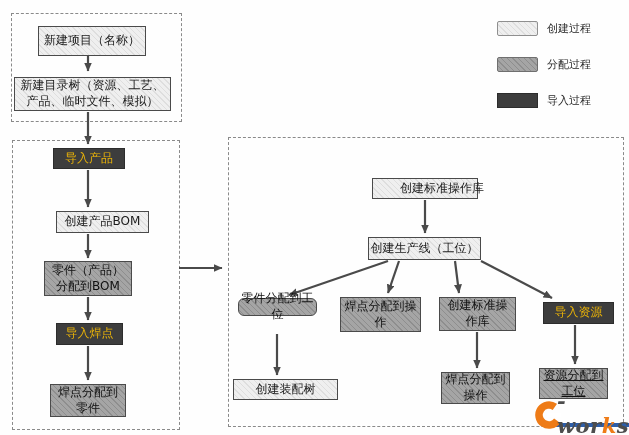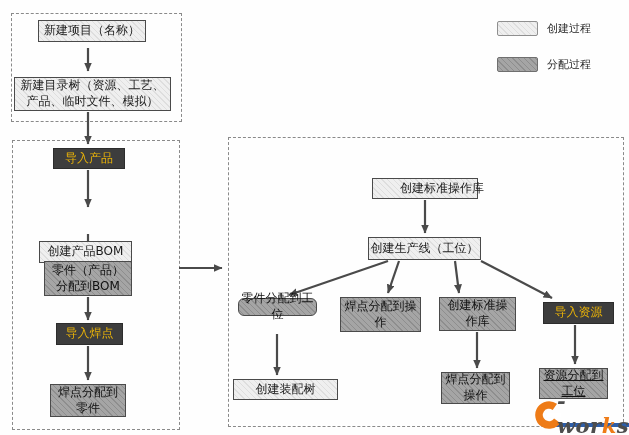--- a/index.html
+++ b/index.html
@@ -72,25 +72,25 @@
       <line x1="388" y1="261" x2="289" y2="295" marker-end="url(#ah)"></line>
       <line x1="399" y1="261" x2="388" y2="293" marker-end="url(#ah)"></line>
       <line x1="455" y1="261" x2="459" y2="293" marker-end="url(#ah)"></line>
       <line x1="481" y1="261" x2="552" y2="298" marker-end="url(#ah)"></line>
       <line x1="277" y1="334" x2="277" y2="375" marker-end="url(#ah)"></line>
       <line x1="477" y1="332" x2="477" y2="368" marker-end="url(#ah)"></line>
       <line x1="575" y1="325" x2="575" y2="364" marker-end="url(#ah)"></line>
     </g>
   </svg>
 
-  <div class="node create nowrap" style="left:38px;top:20px;width:108px;height:22px;">新建项目（名称）</div>
+  <div class="node create nowrap" style="left:38px;top:26px;width:108px;height:30px;">新建项目（名称）</div>
   <div class="node create" style="left:14px;top:77px;width:157px;height:34px;">新建目录树（资源、工艺、产品、临时文件、模拟）</div>
 
   <div class="node import nowrap" style="left:53px;top:148px;width:72px;height:21px;">导入产品</div>
-  <div class="node create nowrap" style="left:39px;top:211px;width:93px;height:22px;margin-top:30px;">创建产品BOM</div>
+  <div class="node create nowrap" style="left:56px;top:211px;width:93px;height:22px;">创建产品BOM</div>
   <div class="node assign" style="left:44px;top:261px;width:88px;height:35px;">零件（产品）分配到BOM</div>
   <div class="node import nowrap" style="left:56px;top:323px;width:67px;height:22px;">导入焊点</div>
   <div class="node assign" style="left:50px;top:384px;width:76px;height:33px;">焊点分配到零件</div>
 
   <div class="node create nowrap" style="left:372px;top:178px;width:106px;height:21px;padding-left:36px;">创建标准操作库</div>
   <div class="node create nowrap" style="left:368px;top:237px;width:113px;height:23px;">创建生产线（工位）</div>
   <div class="node assign" style="left:238px;top:298px;width:79px;height:18px;border-radius:6px;">零件分配到工位</div>
   <div class="node assign" style="left:340px;top:297px;width:81px;height:35px;">焊点分配到操作</div>
   <div class="node assign" style="left:439px;top:297px;width:77px;height:34px;">创建标准操作库</div>
   <div class="node import nowrap" style="left:543px;top:302px;width:71px;height:22px;">导入资源</div>
@@ -100,20 +100,24 @@
 
   <div class="legend">
     <div class="legend-row">
       <span class="swatch create"></span>
       <span class="legend-label">创建过程</span>
     </div>
     <div class="legend-row">
       <span class="swatch assign"></span>
       <span class="legend-label">分配过程</span>
     </div>
+    <div class="legend-row">
+      <span class="swatch import"></span>
+      <span class="legend-label">导入过程</span>
+    </div>
   </div>
 
   <div class="logo">
     <div class="logo-bar"></div>
     <svg class="logo-e" width="30" height="30" viewBox="0 0 30 30">
       <circle cx="15" cy="15" r="10" fill="none" stroke="#ee7b17" stroke-width="7.5" stroke-dasharray="47 16" transform="rotate(35 15 15)"></circle>
       <rect x="13" y="13.2" width="14" height="3.8" fill="#ffffff"></rect>
     </svg>
     <span class="logo-text"><span class="lg">-wor</span><span class="lk">k</span><span class="lg">s</span></span>
   </div>

